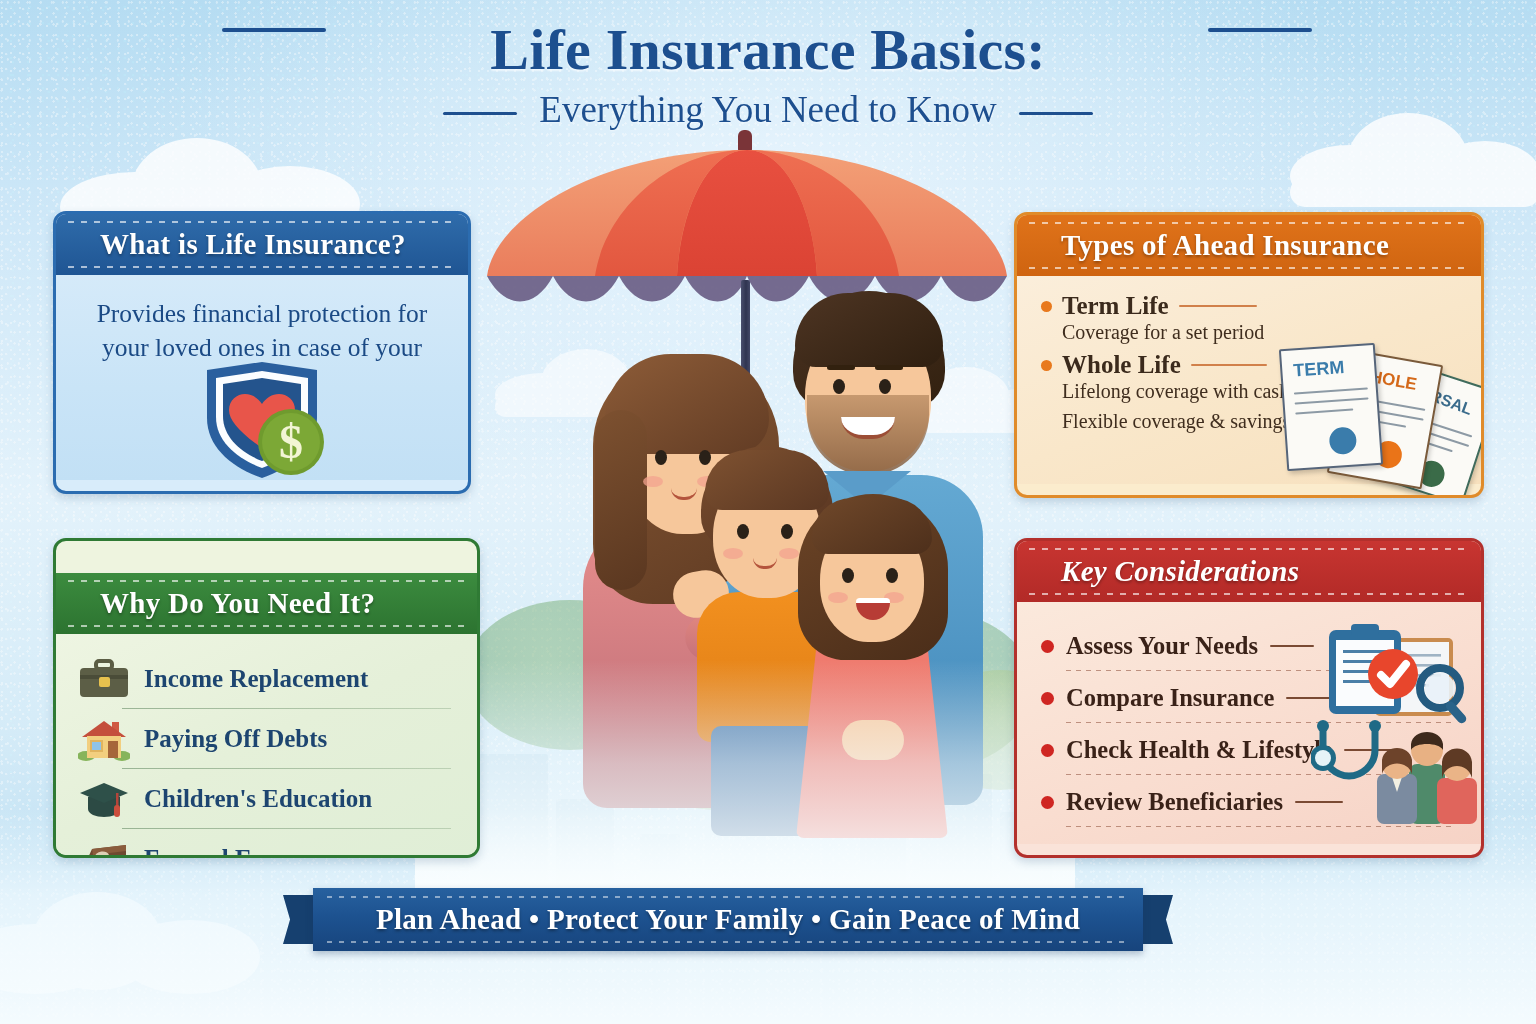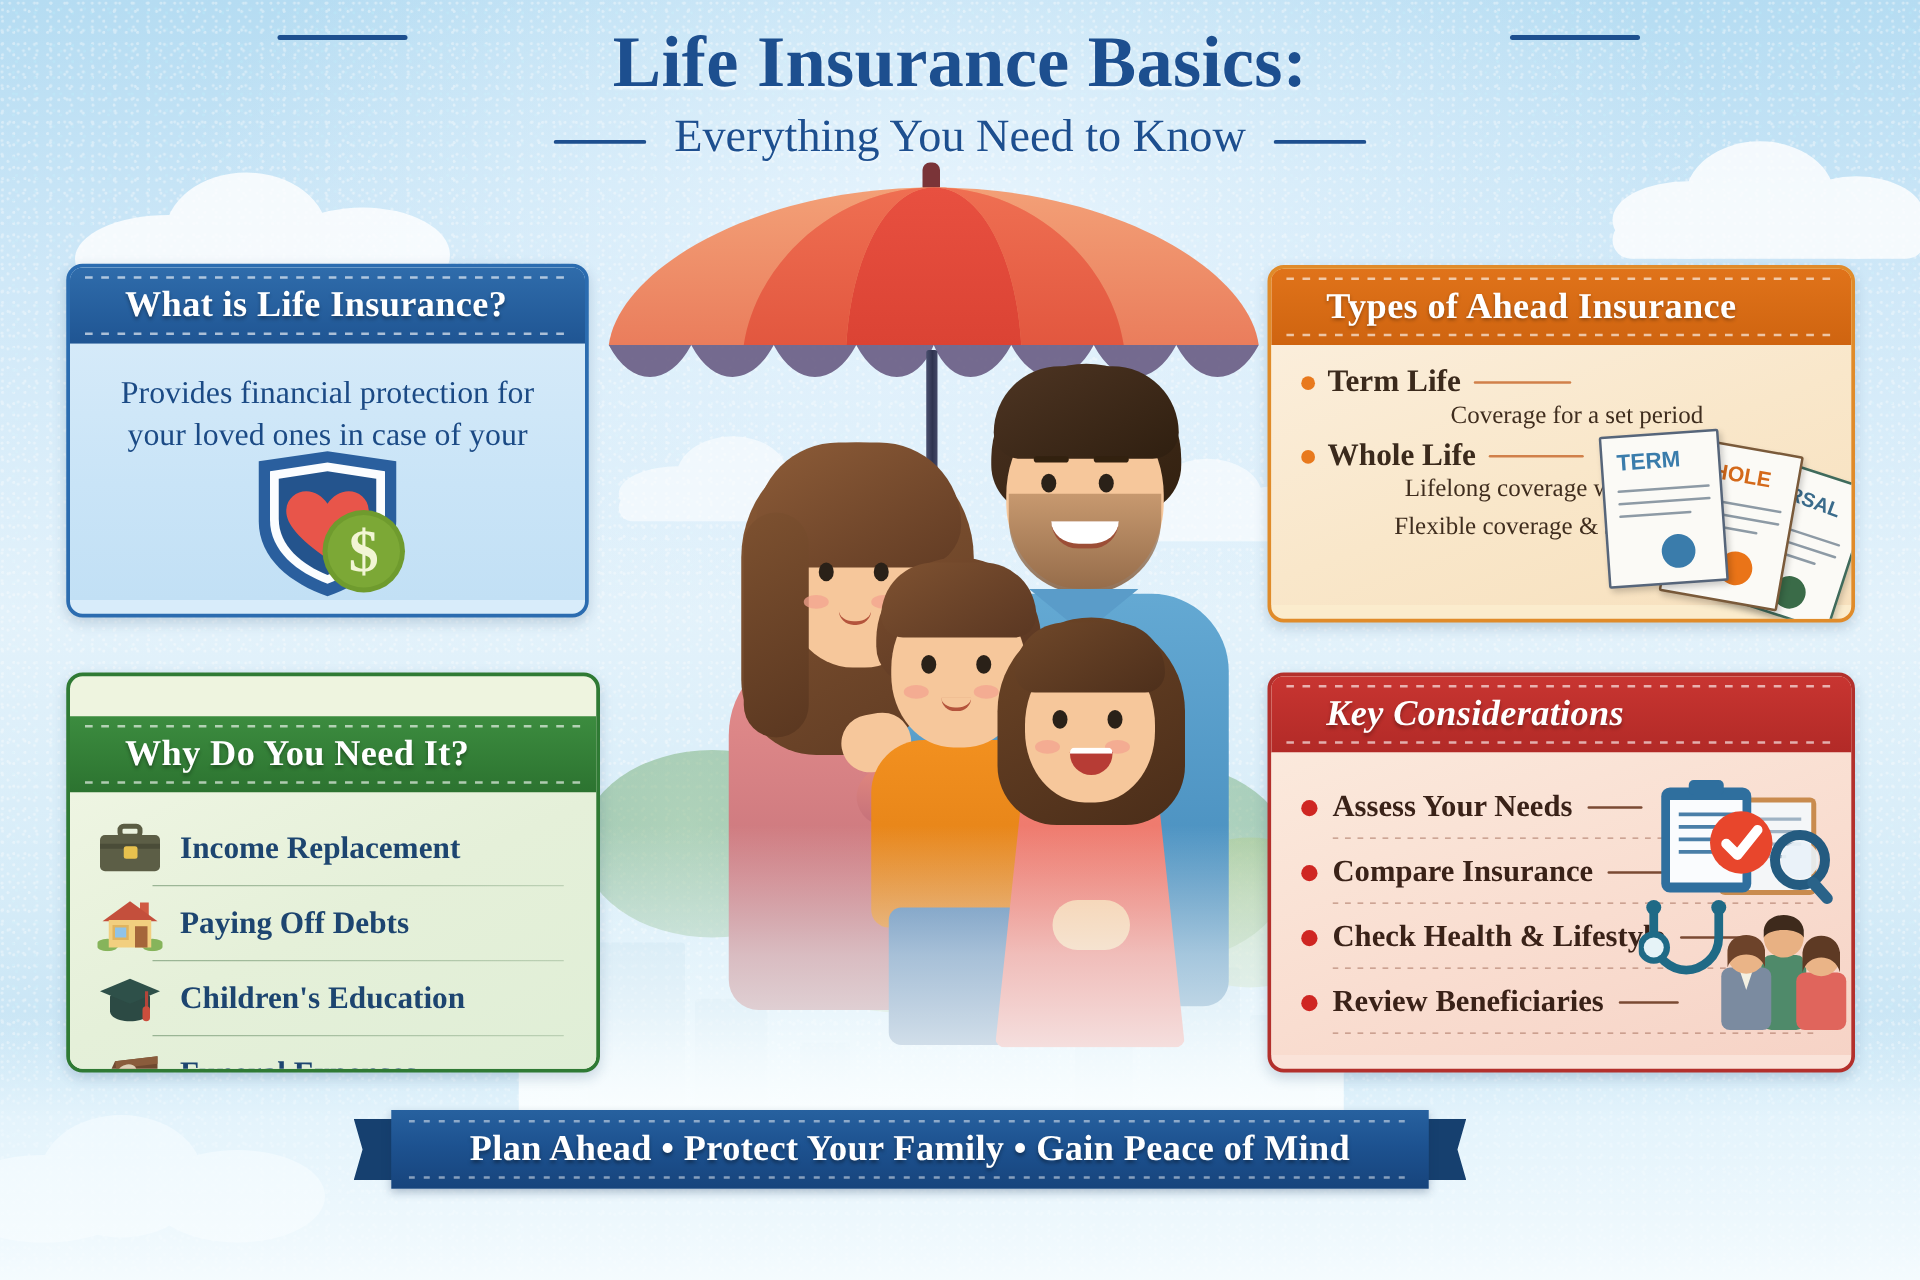--- a/index.html
+++ b/index.html
@@ -124,21 +124,21 @@
   .type-item { position:relative; margin-bottom:7px; }
   .type-title-row { display:flex; align-items:center; gap:10px; }
   .type-dot { width:11px; height:11px; border-radius:50%; background:#e8791d; flex:none; }
   .type-title {
     font-family:"Liberation Serif", serif; font-weight:bold;
     font-size:25px; color:#3b2a1c; white-space:nowrap;
   }
   .type-line { height:2px; background:#d1804a; flex:none; border-radius:1px; }
   .type-desc {
     font-family:"Liberation Serif", serif; font-size:20px;
-    color:#3f2d1e; margin-left:21px; margin-top:1px;text-align:center;
+    color:#3f2d1e; margin-left:21px; margin-top:1px;
   }
 
   
   #panel-key { left:1014px; top:538px; width:470px; height:320px; border:3px solid #b3302c; background:#fae3d9; }
   #panel-key .panel-head { background:linear-gradient(180deg,#c83531,#b22a27);font-style:italic; }
   #panel-key .panel-body {
     height:242px;
     background:linear-gradient(160deg,#fbe9dc 0%,#f9ddd0 55%,#f6d3c6 100%);
     padding:18px 18px 0 24px;
   }

